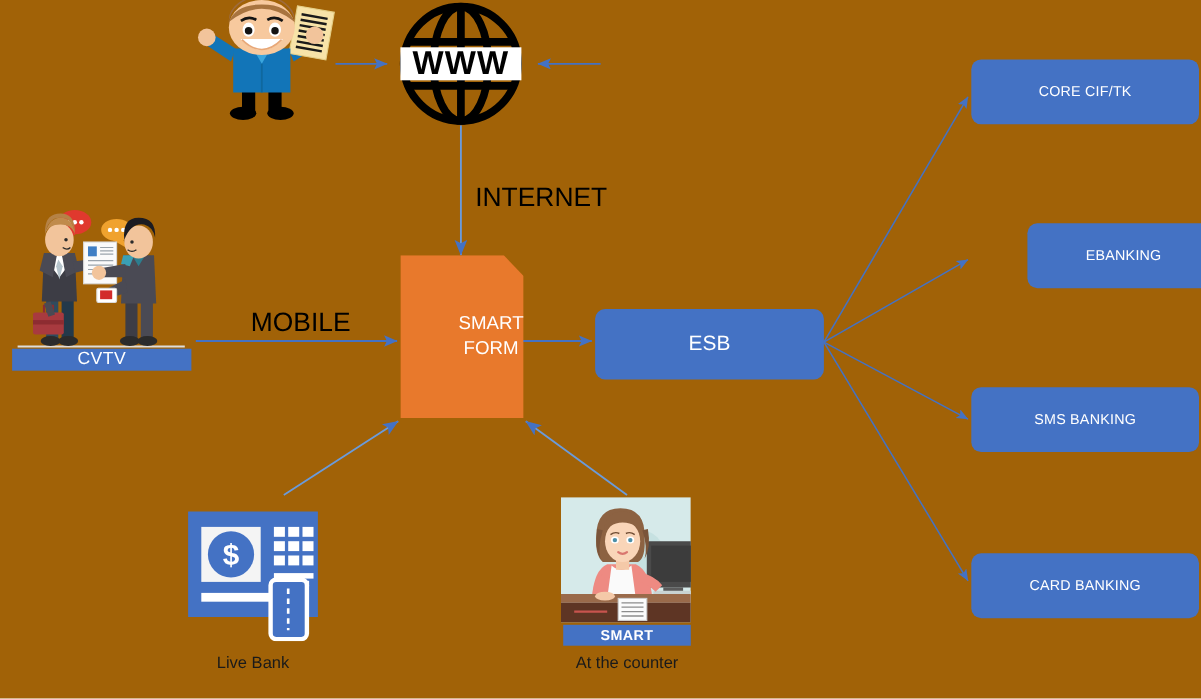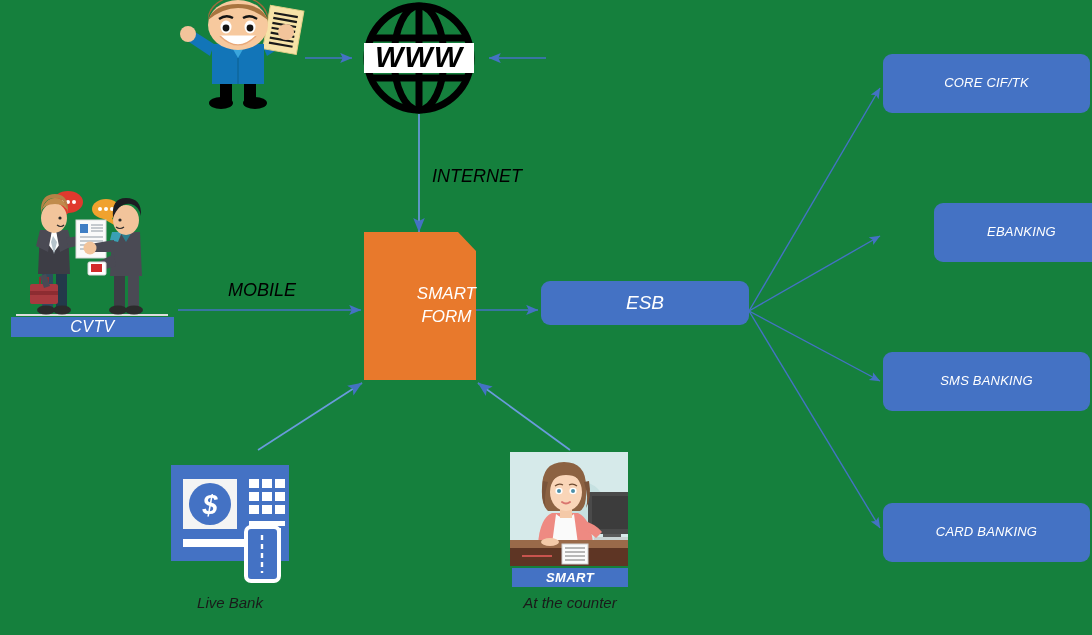--- a/index.html
+++ b/index.html
@@ -8,23 +8,22 @@
     padding: 0;
     background: #ffffff;
   }
   body {
     font-family: "Liberation Sans", sans-serif;
   }
   #canvas {
     position: relative;
     width: 1092px;
     height: 635px;
-    background: #15803d;
+    background: #a16207;
     overflow: hidden;
-    font-style: italic;
   }
   .svg-layer {
     position: absolute;
     left: 0; top: 0;
     width: 1092px;
     height: 635px;
     pointer-events: none;
   }
   .node {
     position: absolute;
@@ -68,21 +67,21 @@
     left: 0; top: 0;
     width: 100%; height: 100%;
   }
   .smartform .sf-label {
     position: relative;
     z-index: 2;
   }
   .edge-label {
     position: absolute;
     color: #000000;
-    font-size: 18px;
+    font-size: 24px;
     white-space: nowrap;
     text-align: right;
   }
   .caption {
     position: absolute;
     color: #1a1a1a;
     font-size: 15px;
     text-align: center;
     white-space: nowrap;
   }
@@ -296,21 +295,21 @@
   <div class="smartform" style="left:364px; top:232px; width:112px; height:148px;">
     <svg class="sf-bg" viewBox="0 0 112 148" width="112" height="148" xmlns="http://www.w3.org/2000/svg" preserveAspectRatio="none">
       <path d="M0,0 L94,0 L112,19 L112,148 L0,148 Z" fill="#E8792C"></path>
     </svg>
     <div class="sf-label">
       <div>SMART</div>
       <div>FORM</div>
     </div>
   </div>
 
-  <div class="node esb-box" style="left:541px; top:281px; width:208px; height:44px;">
+  <div class="node esb-box" style="left:541px; top:281px; width:208px; height:64px;">
     <span>ESB</span>
   </div>
 
   <div class="node blue-box" style="left:883px; top:54px; width:207px; height:59px;">
     <span>CORE CIF/TK</span>
   </div>
 
   <div class="node blue-box" style="left:934px; top:203px; width:175px; height:59px;">
     <span>EBANKING</span>
   </div>

